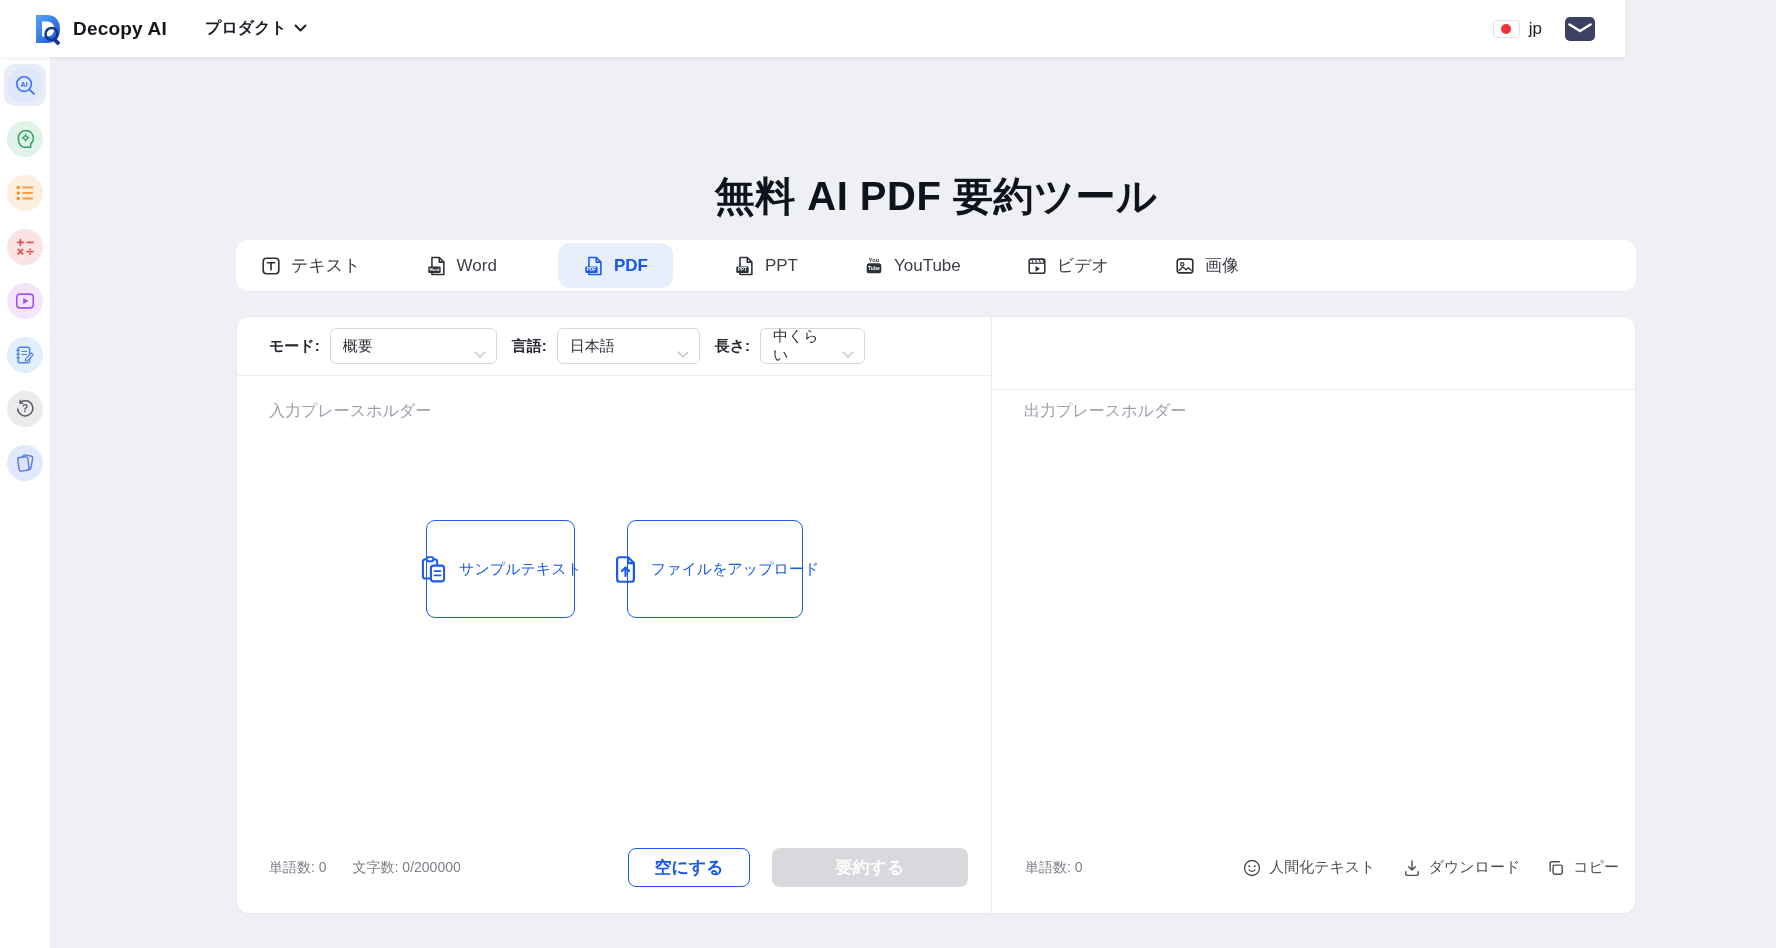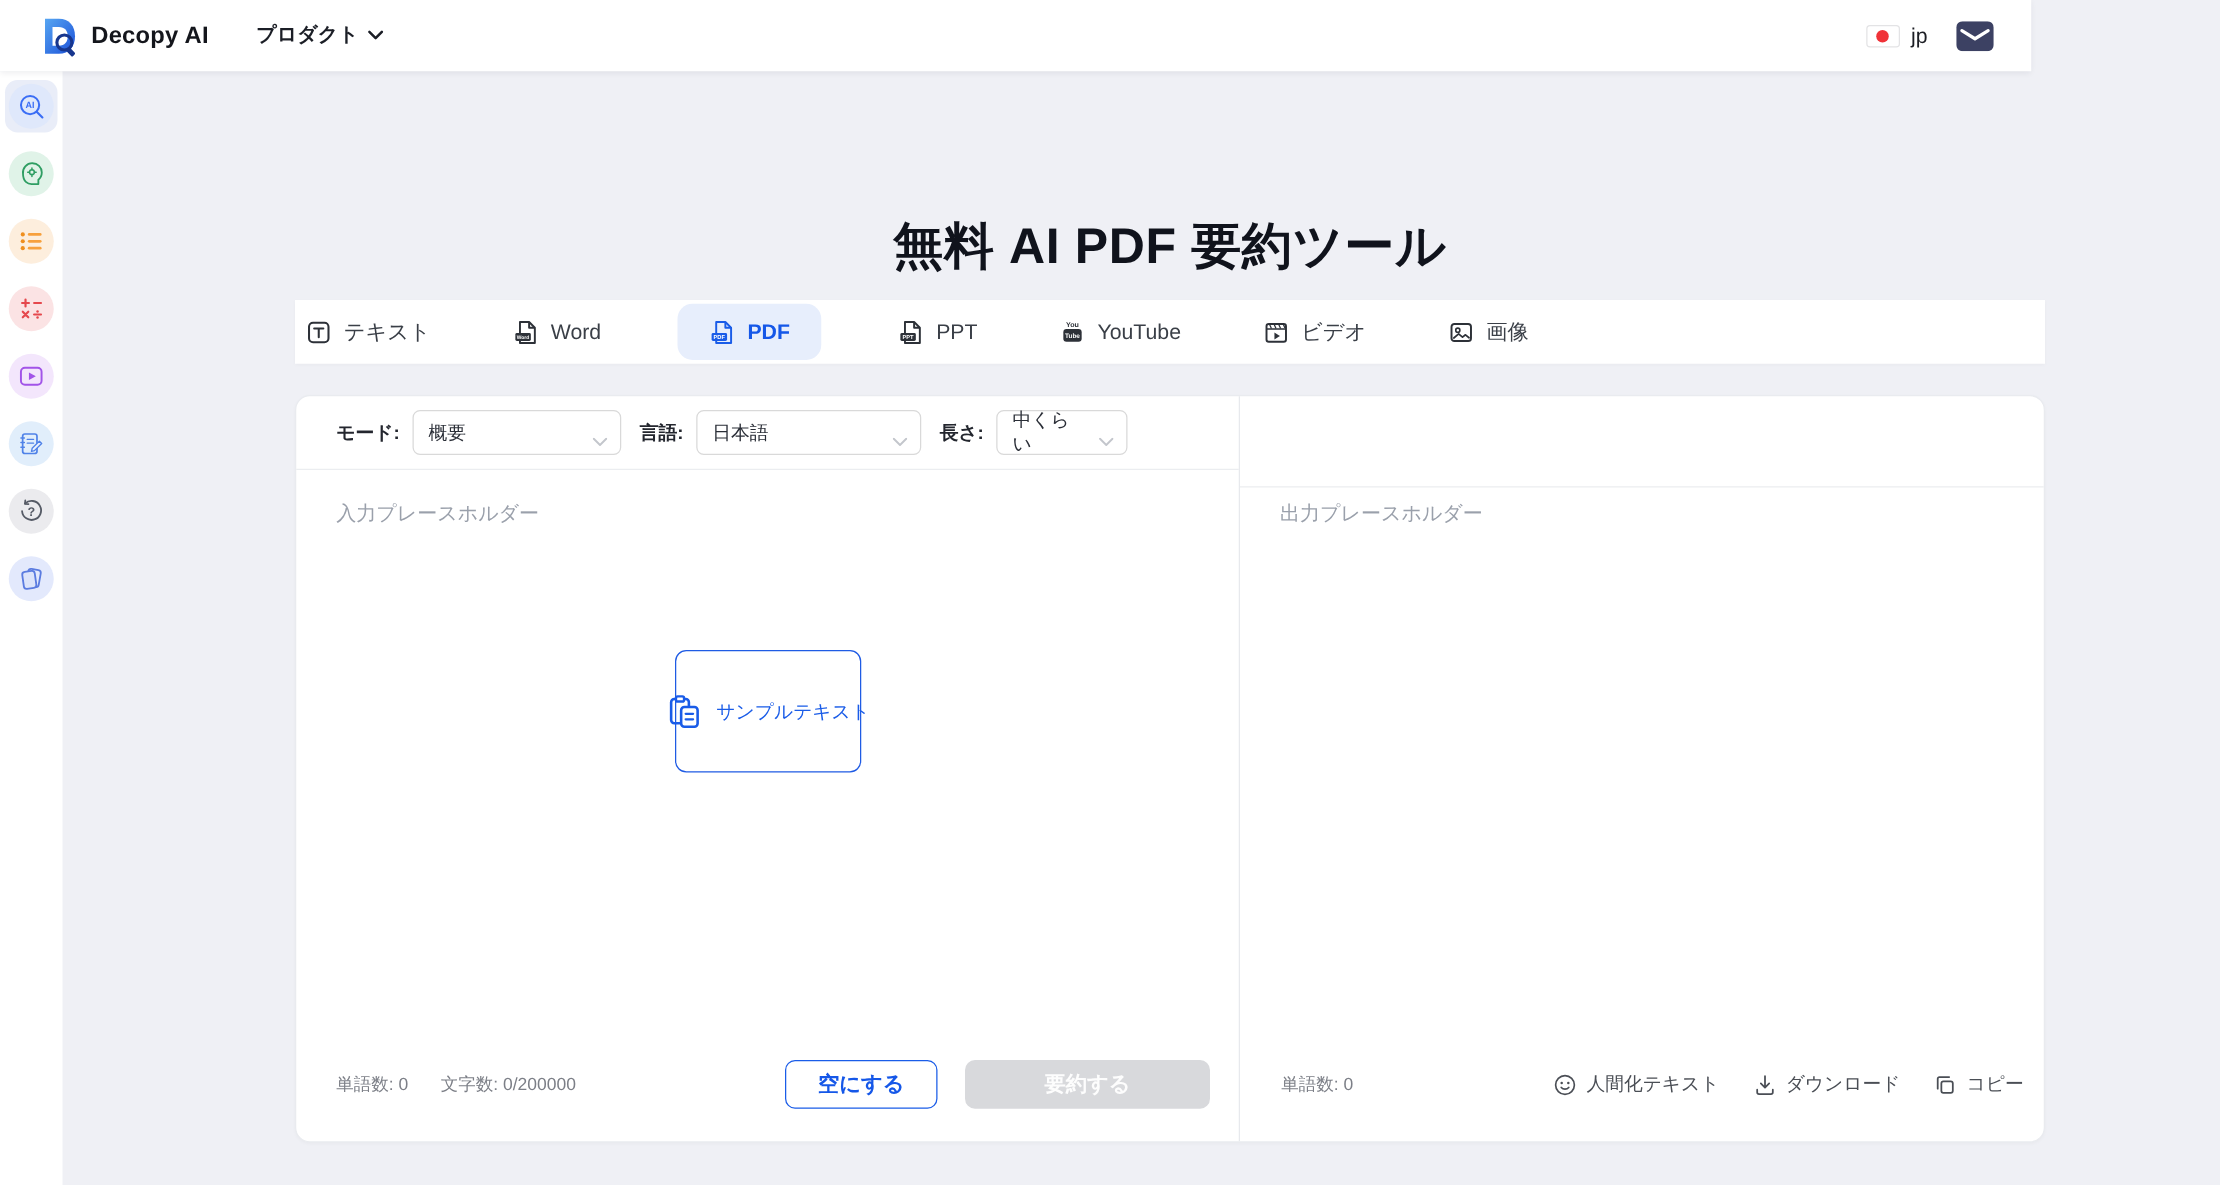--- a/index.html
+++ b/index.html
@@ -31,42 +31,42 @@
   .circ { width:36px; height:36px; border-radius:50%; display:flex; align-items:center; justify-content:center; }
 
   
   .content { position:absolute; left:50px; top:57px; right:0; bottom:0; background:#eff0f5; }
   .stage { position:absolute; left:186px; top:0; width:1400px; height:100%; }
   .page-title { position:absolute; top:112px; left:0; width:100%; text-align:center;
     font-size:40px; font-weight:800; color:#10131c; letter-spacing:.5px; }
 
   
   .tabbar { position:absolute; top:183px; left:0; width:1400px; height:51px; background:#fff;
-    border-radius:0; display:flex; align-items:center; padding:0 4px; gap:57px;
+    border-radius:12px; display:flex; align-items:center; padding:0 20px; gap:57px;
     box-shadow:0 1px 3px rgba(20,25,45,.03); }
   .tab { display:flex; align-items:center; gap:9px; font-size:17px; color:#3a3f47;
     height:45px; padding:0 4px; border-radius:12px; cursor:pointer; white-space:nowrap; }
   .tab.active { background:#e7eefc; color:#1557e8; font-weight:700; padding:0 25px; }
 
   
   .card { position:absolute; top:259px; left:0; width:1400px; height:598px; background:#fff;
     border-radius:12px; border:1px solid #e9ebef;
     box-shadow:0 1px 3px rgba(20,25,45,.03); }
   .hdr-left { position:absolute; left:0; top:0; width:754px; height:59px;
     border-bottom:1px solid #ebedf0; display:flex; align-items:center; padding-left:32px; }
   .hdr-right { position:absolute; left:755px; top:0; right:0; height:73px;
     border-bottom:1px solid #ebedf0; }
   .vdiv { position:absolute; left:754px; top:0; bottom:0; width:1px; background:#e7e9ed; }
 
   .ctl-label { font-size:15px; font-weight:700; color:#23262e; margin-right:10px; }
   .select { position:relative; height:36px; border:1px solid #d9d9d9; border-radius:6px;
     display:flex; align-items:center; padding:0 30px 0 12px; font-size:15px; color:#2a2e37;
     background:#fff; margin-right:15px; cursor:pointer; }
   .select .chev { position:absolute; right:10px; top:15px; }
-  .w167{width:167px} .w153{width:180px} .w105{width:105px}
+  .w167{width:167px} .w153{width:143px} .w105{width:105px}
 
   .area { position:absolute; top:60px; bottom:70px; }
   .area-in { left:0; width:754px; } .area-out { left:755px; right:0; }
   .ph { position:absolute; top:84px; font-size:16px; color:#9aa0ab; }
   .ph-in { left:32px; } .ph-out { left:787px; }
 
   .upload-row { position:absolute; top:203px; left:0; width:754px;
     display:flex; justify-content:center; gap:52px; }
   .up-box { height:98px; border:1px solid #1f5be4; border-radius:9px; background:#fff;
     display:flex; flex-direction:row; align-items:center; justify-content:center; gap:10px;
@@ -339,20 +339,30 @@
         <span style="display:flex">
           <svg width="31" height="31" viewBox="0 0 24 24">
                 <rect x="3.8" y="4" width="11" height="15" rx="2" fill="none" stroke="#1a5ce8" stroke-width="1.6"></rect>
                 <rect x="6.8" y="2.4" width="5" height="3.2" rx="1" fill="#fff" stroke="#1a5ce8" stroke-width="1.5"></rect>
                 <rect x="10" y="9" width="10.2" height="12.2" rx="2" fill="#fff" stroke="#1a5ce8" stroke-width="1.6"></rect>
                 <path d="M12.8 13.2h4.6M12.8 16.6h4.6" stroke="#1a5ce8" stroke-width="1.4" stroke-linecap="round"></path>
               </svg>
         </span>
         <span class="lbl">サンプルテキスト</span>
       </div>
+      <div class="up-box w176">
+        <span style="display:flex">
+          <svg width="31" height="31" viewBox="0 0 24 24">
+                <path d="M5.5 4.5A2 2 0 0 1 7.5 2.5H14l4.5 4.5v12.5a2 2 0 0 1-2 2h-9a2 2 0 0 1-2-2z" fill="none" stroke="#1a5ce8" stroke-width="1.7" stroke-linejoin="round"></path>
+                <path d="M14 2.5V7h4.5" fill="none" stroke="#1a5ce8" stroke-width="1.7" stroke-linejoin="round"></path>
+                <path d="M12 17v-6.5M9.2 13.2L12 10.4l2.8 2.8" fill="none" stroke="#1a5ce8" stroke-width="1.7" stroke-linecap="round" stroke-linejoin="round"></path>
+              </svg>
+        </span>
+        <span class="lbl">ファイルをアップロード</span>
+      </div>
     </div>
 
     <div class="foot-left">
       <div class="counts">
         <span>
           <span>単語数:</span> <span>0</span>
         </span>
         <span>
           <span>文字数:</span> <span>0/200000</span>
         </span>

